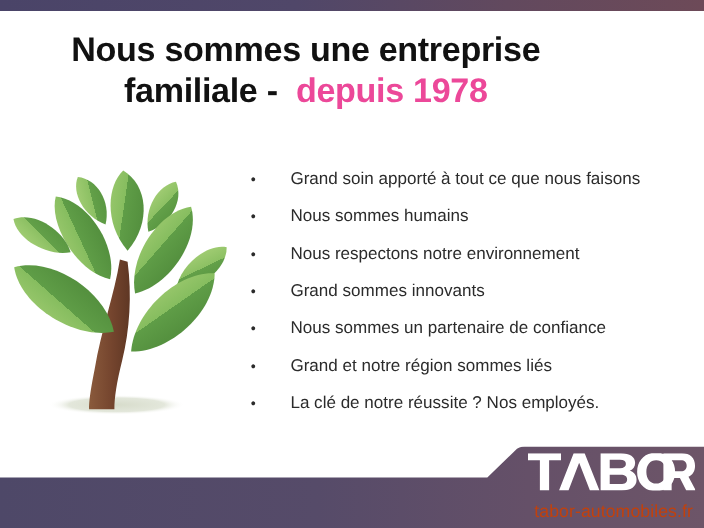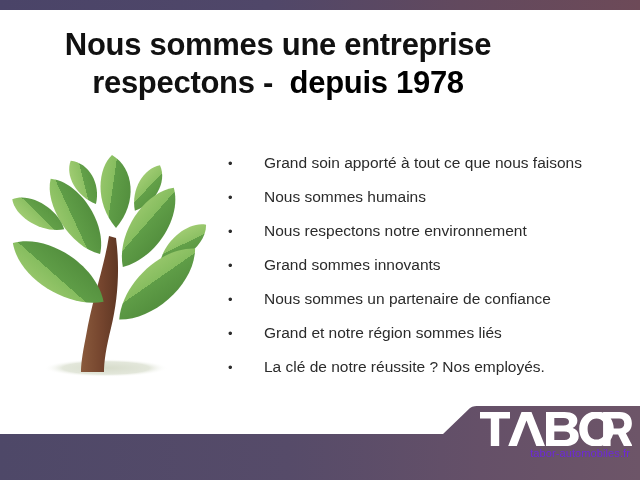--- a/index.html
+++ b/index.html
@@ -45,21 +45,21 @@
     font-weight: bold;
     color: #111111;
     line-height: 38px;
     letter-spacing: -0.3px;
   }
   #headline .line {
     display: block;
     white-space: pre;
   }
   #headline .accent {
-    color: #000000;
+    color: #ec4899;
     text-align: right;
   }
 
   
   #tree-illustration {
     position: absolute;
     left: 8px;
     top: 150px;
     width: 210px;
     height: 235px;
@@ -125,38 +125,38 @@
     height: 34px;
   }
   #brand-wordmark svg {
     display: block;
     height: 34px;
     width: 152px;
     margin-left: auto;
   }
   #brand-tagline {
     display: block;
-    font-size: 11px;
-    color: #6d28d9;
+    font-size: 16px;
+    color: #c2410c;
     letter-spacing: 0.1px;
-    margin-top: 1px;
+    margin-top: 11px;
     text-align: right;
     padding-right: 2px;
   }
 </style>
 </head>
 <body>
 
 <div id="slide">
 
   <div id="top-bar"></div>
 
   <div id="headline">
     <span class="line">Nous sommes une entreprise</span>
-    <span class="line"><span>respectons -  </span><span class="accent">depuis 1978</span></span>
+    <span class="line"><span>familiale -  </span><span class="accent">depuis 1978</span></span>
   </div>
 
   <div id="tree-illustration">
     <svg viewBox="0 0 210 235" xmlns="http://www.w3.org/2000/svg">
       <defs>
         <linearGradient id="leafGradA" x1="0" y1="0" x2="1" y2="0.35">
           <stop offset="0%" stop-color="#9ac86d"></stop>
           <stop offset="50%" stop-color="#86bd5f"></stop>
           <stop offset="50%" stop-color="#5f9d47"></stop>
           <stop offset="100%" stop-color="#55913f"></stop>

